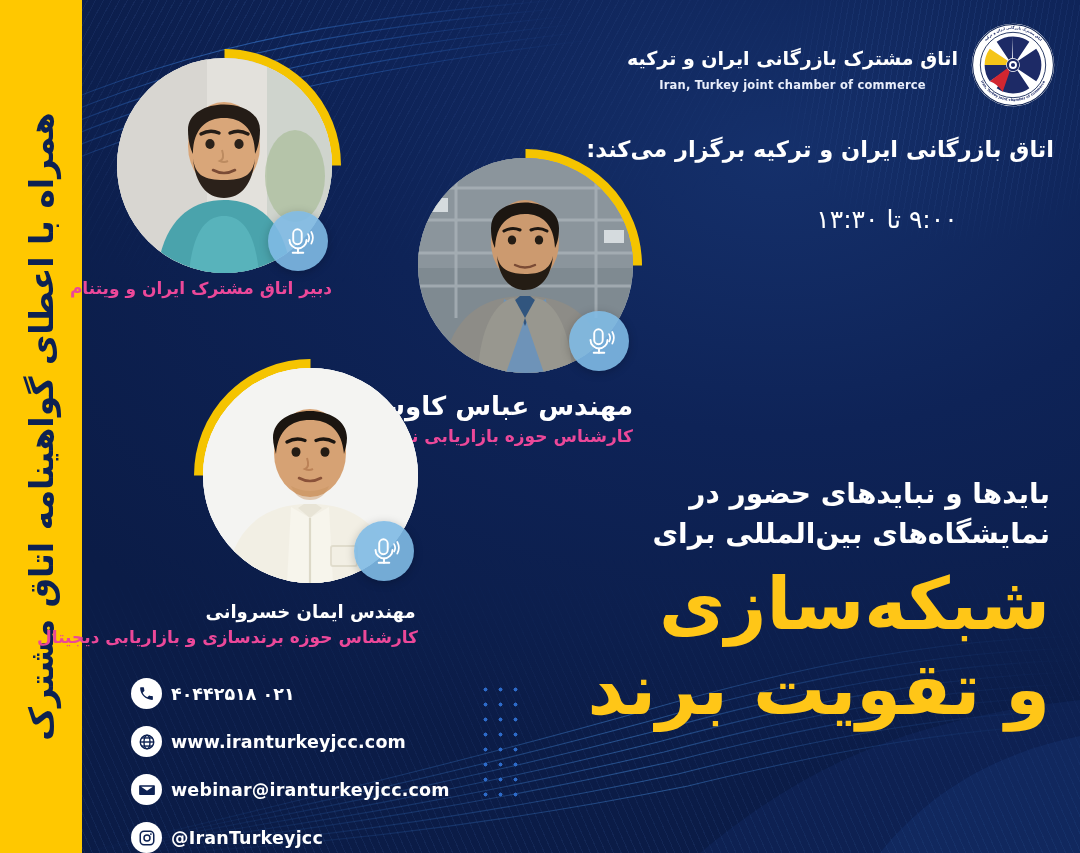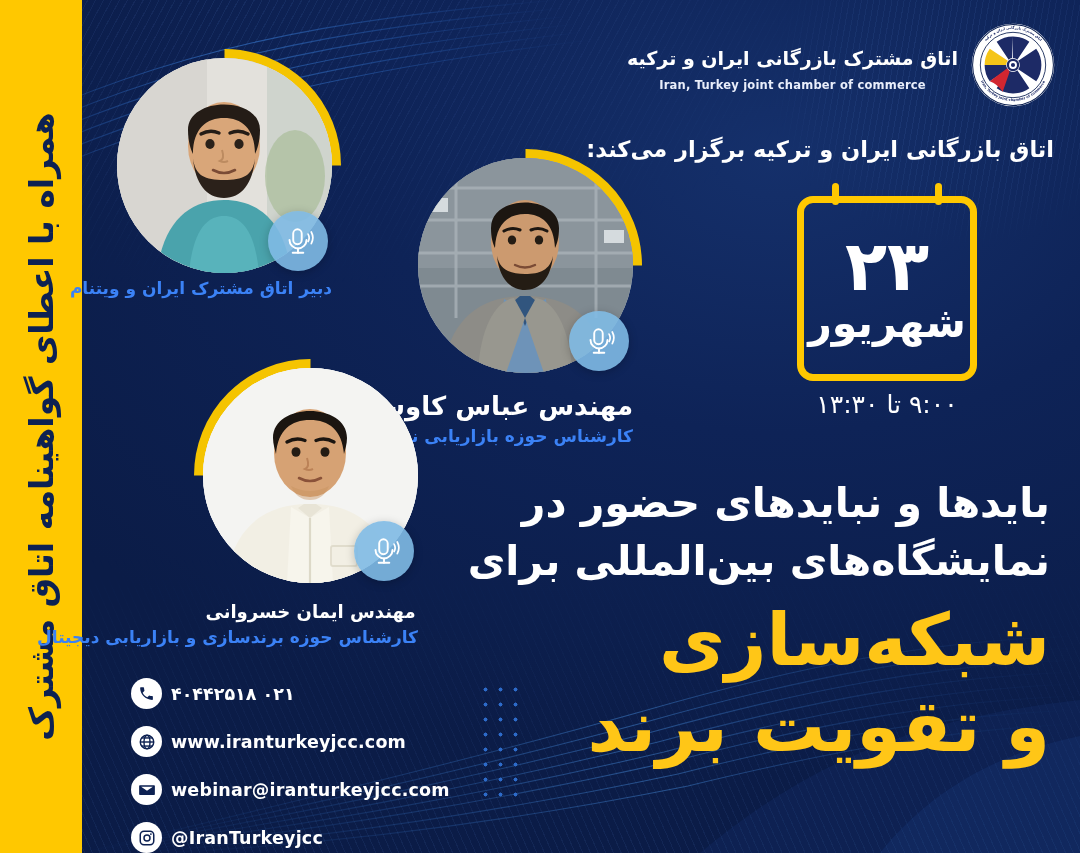--- a/index.html
+++ b/index.html
@@ -84,21 +84,21 @@
   }
   .cal-rings{ position:absolute; top:-20px; left:0; width:100%; height:22px;}
   .cal-ring{ position:absolute; top:0; width:7px; height:22px; background:#FFC800; border-radius:4px;}
   .cal-ring.l{ left:28px;} .cal-ring.r{ right:28px;}
   .cal-day{ color:#fff; font-size:69px; font-weight:700; line-height:.96; letter-spacing:-1px;}
   .cal-month{ color:#fff; font-size:41px; font-weight:700; line-height:1; margin-top:4px;}
   .cal-time{ text-align:center; color:#fff; font-size:25px; font-weight:400; margin-top:9px; letter-spacing:.5px;}
 
   
   .head-block{ position:absolute; right:30px; top:474px; z-index:8; width:600px; text-align:right;}
-  .head-white{ color:#ffffff; font-size:41px; font-weight:700; line-height:1.42;}
+  .head-white{ color:#ffffff; font-size:28px; font-weight:700; line-height:1.42;}
   .head-yellow{
     color:#FFC617; font-weight:700; line-height:1.08;
     font-size:72px; margin-top:12px; letter-spacing:-1px;
   }
   .head-yellow .l2{ display:block; margin-top:8px; }
 
   
   .dotgrid{
     position:absolute; left:28px; top:208px; width:44px; height:118px;
     background-image:radial-gradient(circle, #2f6fd0 1.9px, transparent 2.1px);
@@ -113,21 +113,21 @@
     background:#bfc7cf;
   }
   .ph-circle .face{ position:absolute; inset:0; }
   .mic-badge{
     position:absolute; border-radius:50%;
     background:rgba(128,186,228,.90);
     display:flex; align-items:center; justify-content:center;
     box-shadow:0 2px 10px rgba(0,0,0,.22);
   }
   .sp-name{ color:#fff; font-weight:700; text-align:center; white-space:nowrap;}
-  .sp-role{ color:#3b82f6; font-weight:700; text-align:center; white-space:nowrap;}
+  .sp-role{ color:#ec4899; font-weight:700; text-align:center; white-space:nowrap;}
 
   
   #sp1{ left:117px; top:58px; width:215px;}
   #sp1 .ph-wrap{ width:215px; height:215px;}
   #sp1 .sp-name{ font-size:26px; margin-top:18px;}
   #sp1 .sp-role{ font-size:17px; margin-top:5px;}
   
   #sp2{ left:418px; top:158px; width:215px;}
   #sp2 .ph-wrap{ width:215px; height:215px;}
   #sp2 .sp-name{ font-size:26px; margin-top:18px;}
@@ -232,28 +232,20 @@
     </div>
     <div class="logo-text">
       <div class="logo-fa">اتاق مشترک بازرگانی ایران و ترکیه</div>
       <div class="logo-en">Iran, Turkey joint chamber of commerce</div>
     </div>
   </div>
 
   <div class="announce">اتاق بازرگانی ایران و ترکیه برگزار می‌کند:</div>
 
   <div class="cal">
-    <div class="cal-box">
-      <div class="cal-rings">
-        <span class="cal-ring l"></span>
-        <span class="cal-ring r"></span>
-      </div>
-      <div class="cal-day">۲۳</div>
-      <div class="cal-month">شهریور</div>
-    </div>
     <div class="cal-time">۹:۰۰ تا ۱۳:۳۰</div>
   </div>
 
   <div class="head-block">
     <div class="head-white">بایدها و نبایدهای حضور در</div>
     <div class="head-white">نمایشگاه‌های بین‌المللی برای</div>
     <div class="head-yellow">
       <div class="dotgrid"></div>
       <span>شبکه‌سازی</span>
       <span class="l2">و تقویت برند</span>

